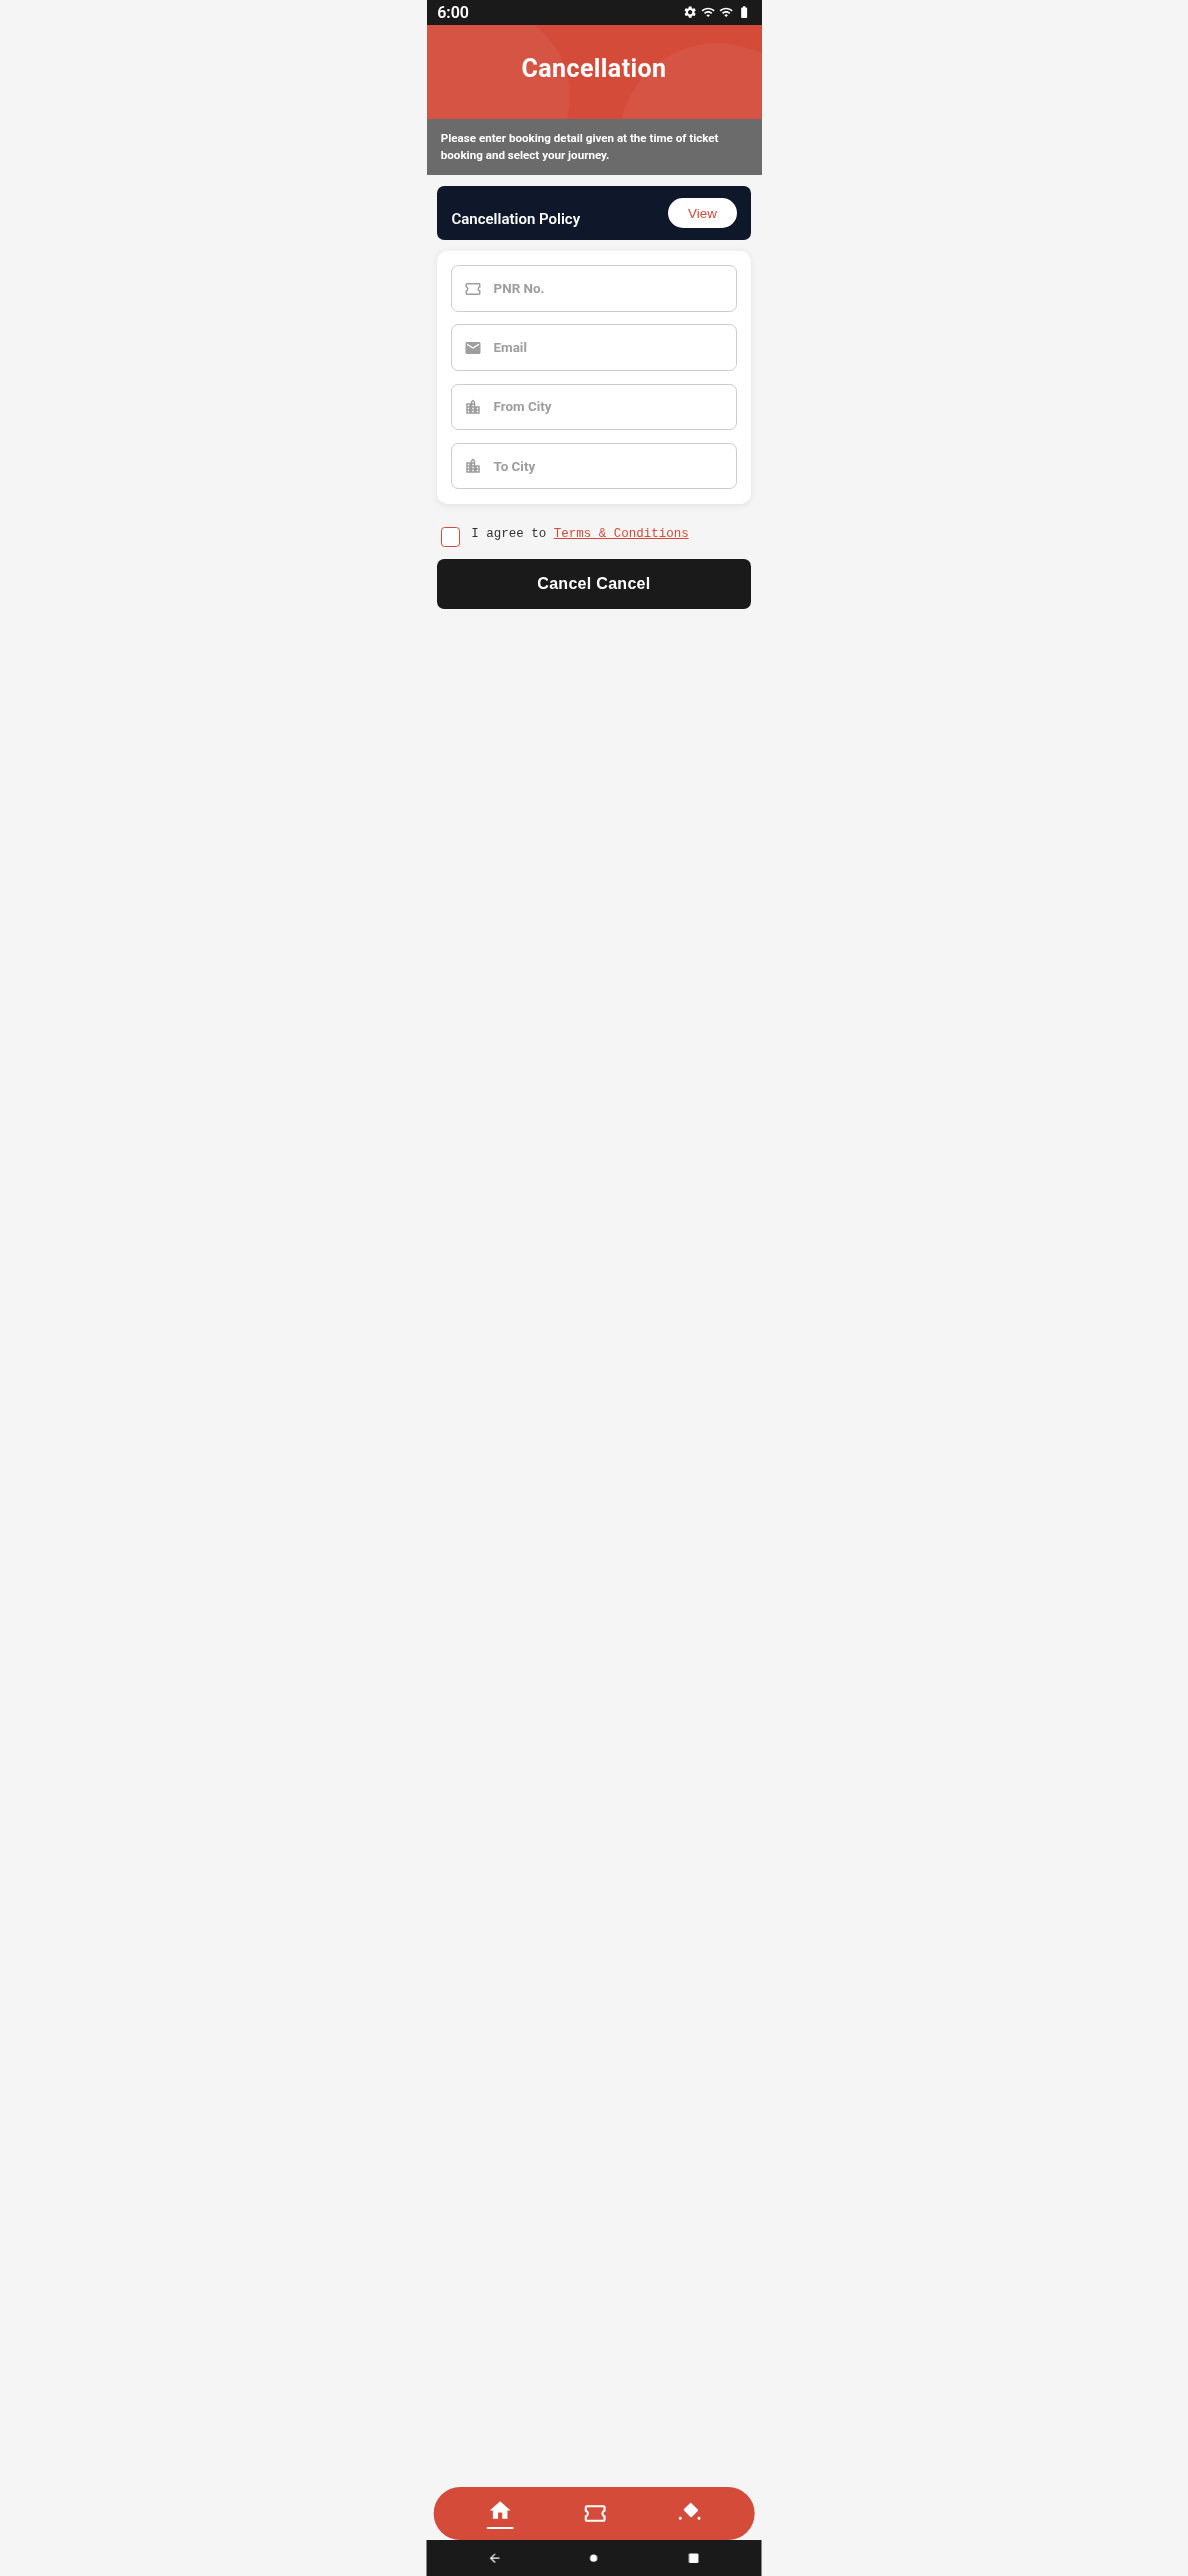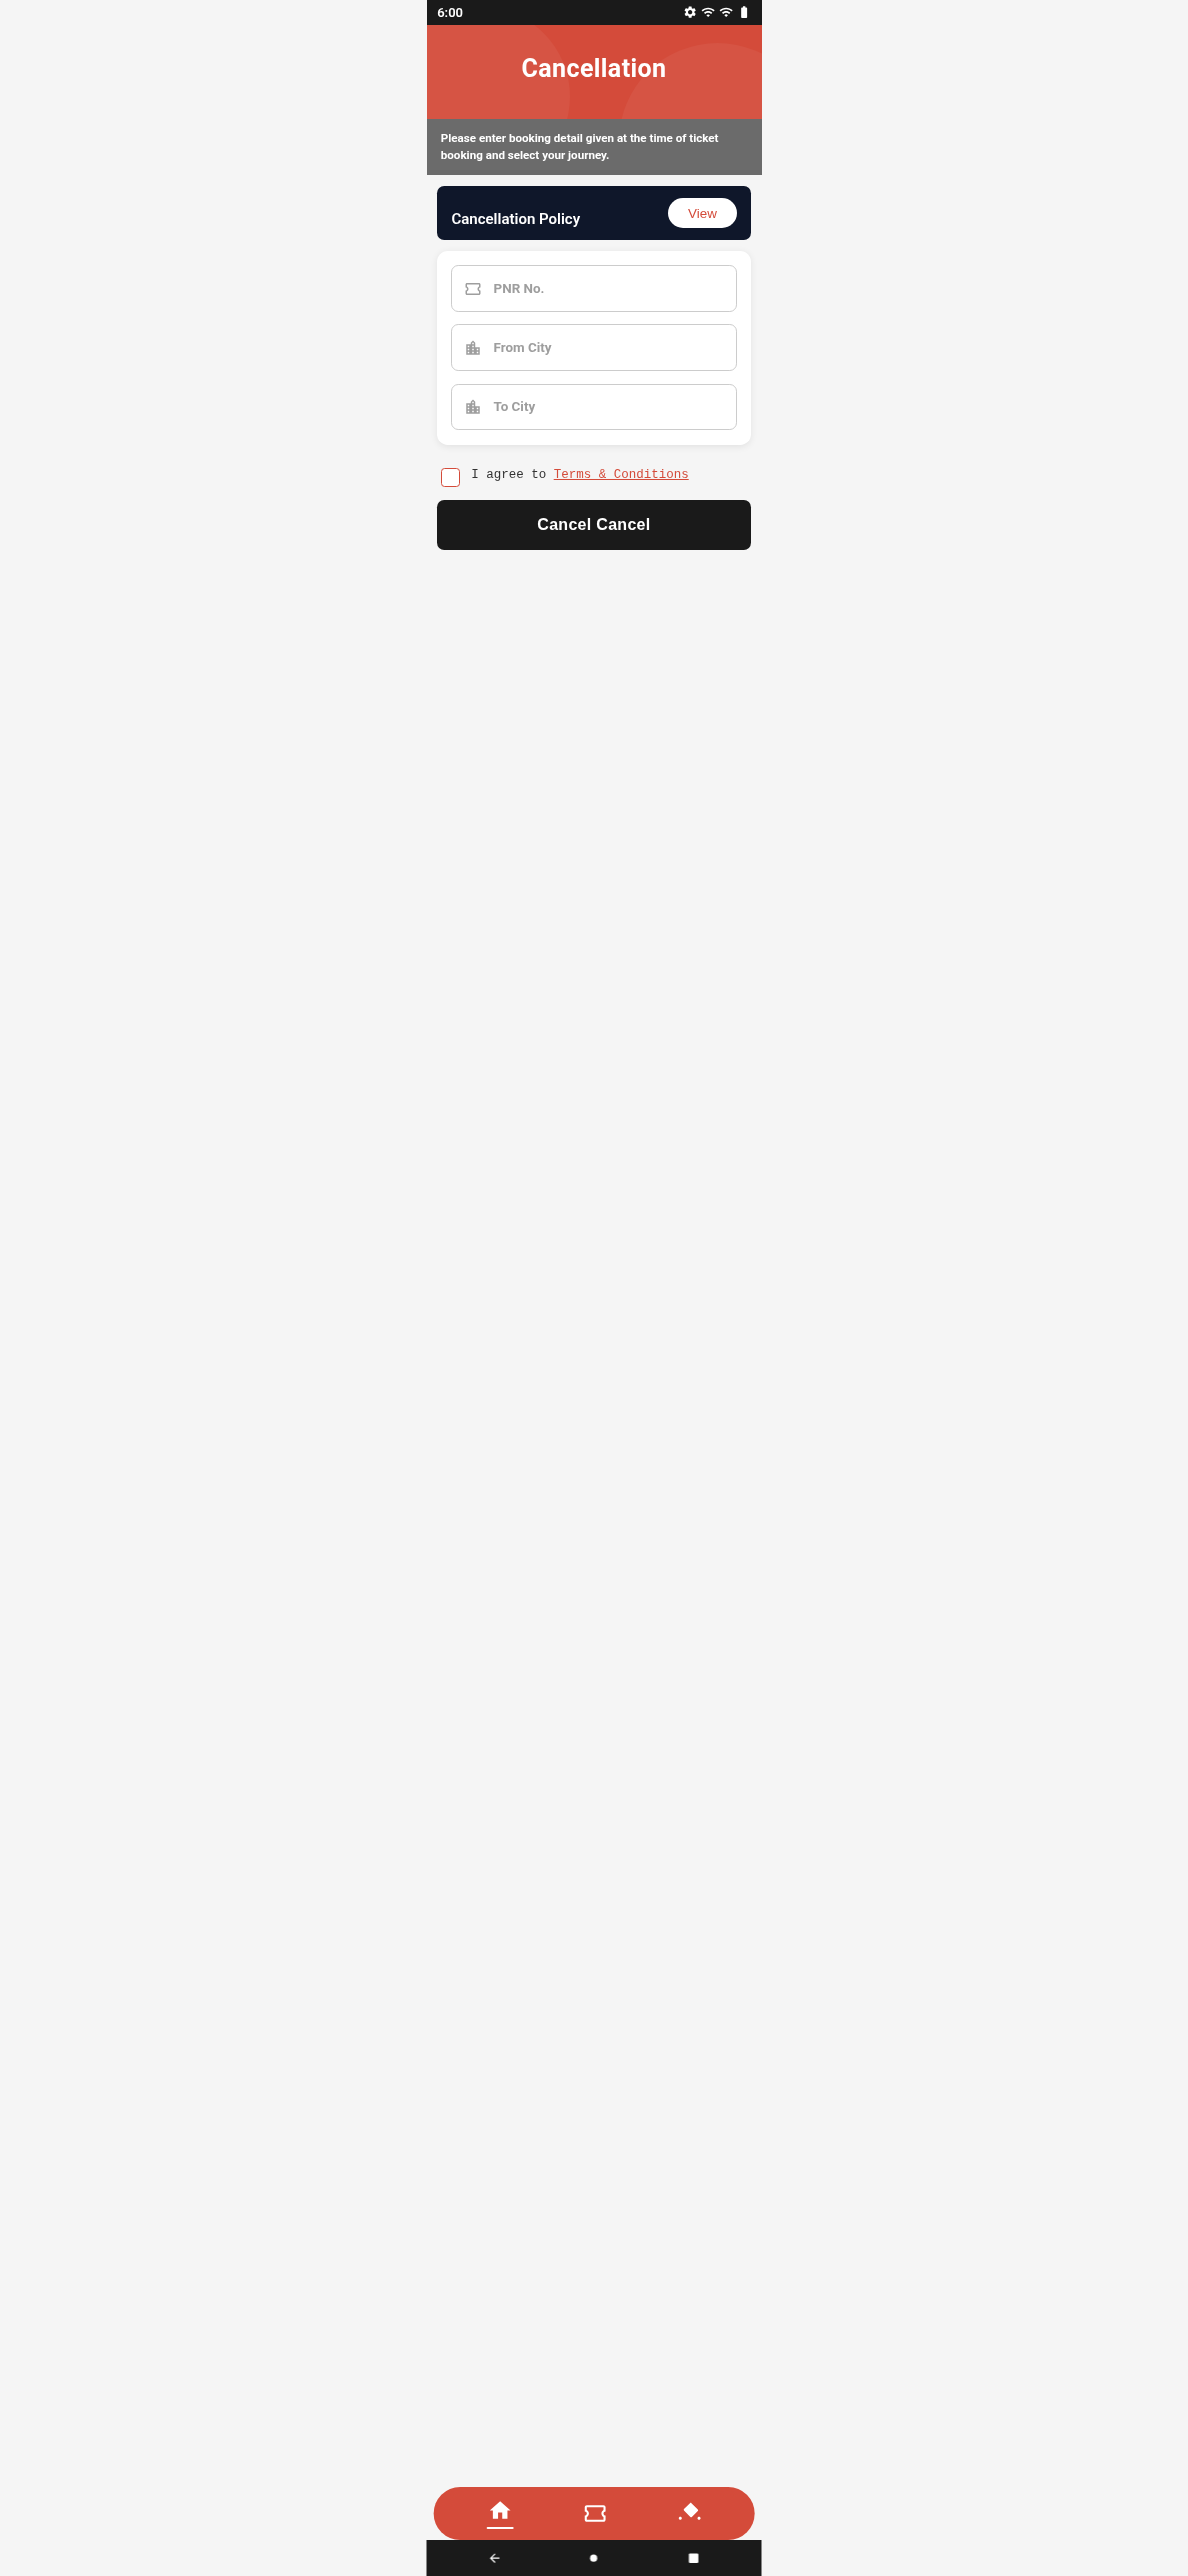--- a/index.html
+++ b/index.html
@@ -24,21 +24,21 @@
       background: #1a1a1a;
       color: white;
       display: flex;
       justify-content: space-between;
       align-items: center;
       padding: 3.6px 10.7px;
       height: 25px;
     }
 
     .status-time {
-      font-size: 13px;
+      font-size: 16px;
       font-weight: 600;
     }
 
     .status-icons {
       display: flex;
       align-items: center;
       gap: 3.6px;
     }
 
     .status-icons svg {
@@ -333,20 +333,28 @@
 
   <div class="input-field">
     <div class="input-icon">
       <svg viewBox="0 0 24 24">
         <path d="M22 10V6c0-1.11-.9-2-2-2H4c-1.1 0-1.99.89-1.99 2v4c1.1 0 1.99.9 1.99 2s-.89 2-2 2v4c0 1.1.9 2 2 2h16c1.1 0 2-.9 2-2v-4c-1.1 0-2-.9-2-2s.9-2 2-2zm-2-1.46c-1.19.69-2 1.99-2 3.46s.81 2.77 2 3.46V18H4v-2.54c1.19-.69 2-1.99 2-3.46 0-1.48-.8-2.77-2-3.46V6h16v2.54z"></path>
       </svg>
     </div>
     <span class="input-placeholder">PNR No.</span>
   </div>
 
+  <div class="input-field">
+    <div class="input-icon">
+      <svg viewBox="0 0 24 24">
+        <path d="M20 4H4c-1.1 0-1.99.9-1.99 2L2 18c0 1.1.9 2 2 2h16c1.1 0 2-.9 2-2V6c0-1.1-.9-2-2-2zm0 4l-8 5-8-5V6l8 5 8-5v2z"></path>
+      </svg>
+    </div>
+    <span class="input-placeholder">Email</span>
+  </div>
 
   <div class="input-field">
     <div class="input-icon">
       <svg viewBox="0 0 24 24">
         <path d="M15 11V5l-3-3-3 3v2H3v14h18V11h-6zm-8 8H5v-2h2v2zm0-4H5v-2h2v2zm0-4H5V9h2v2zm6 8h-2v-2h2v2zm0-4h-2v-2h2v2zm0-4h-2V9h2v2zm0-4h-2V5h2v2zm6 12h-2v-2h2v2zm0-4h-2v-2h2v2z"></path>
       </svg>
     </div>
     <span class="input-placeholder">From City</span>
   </div>
 

